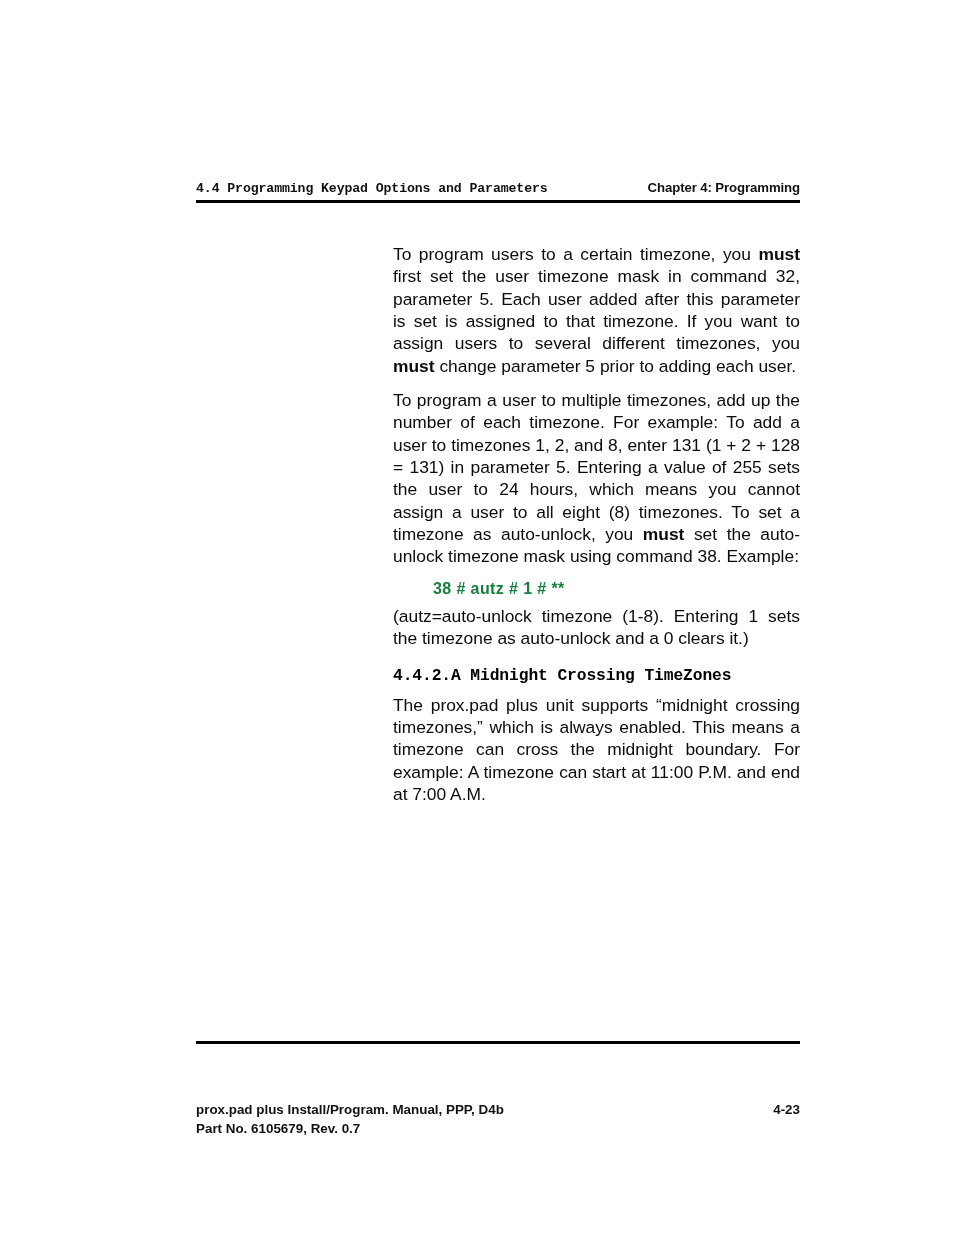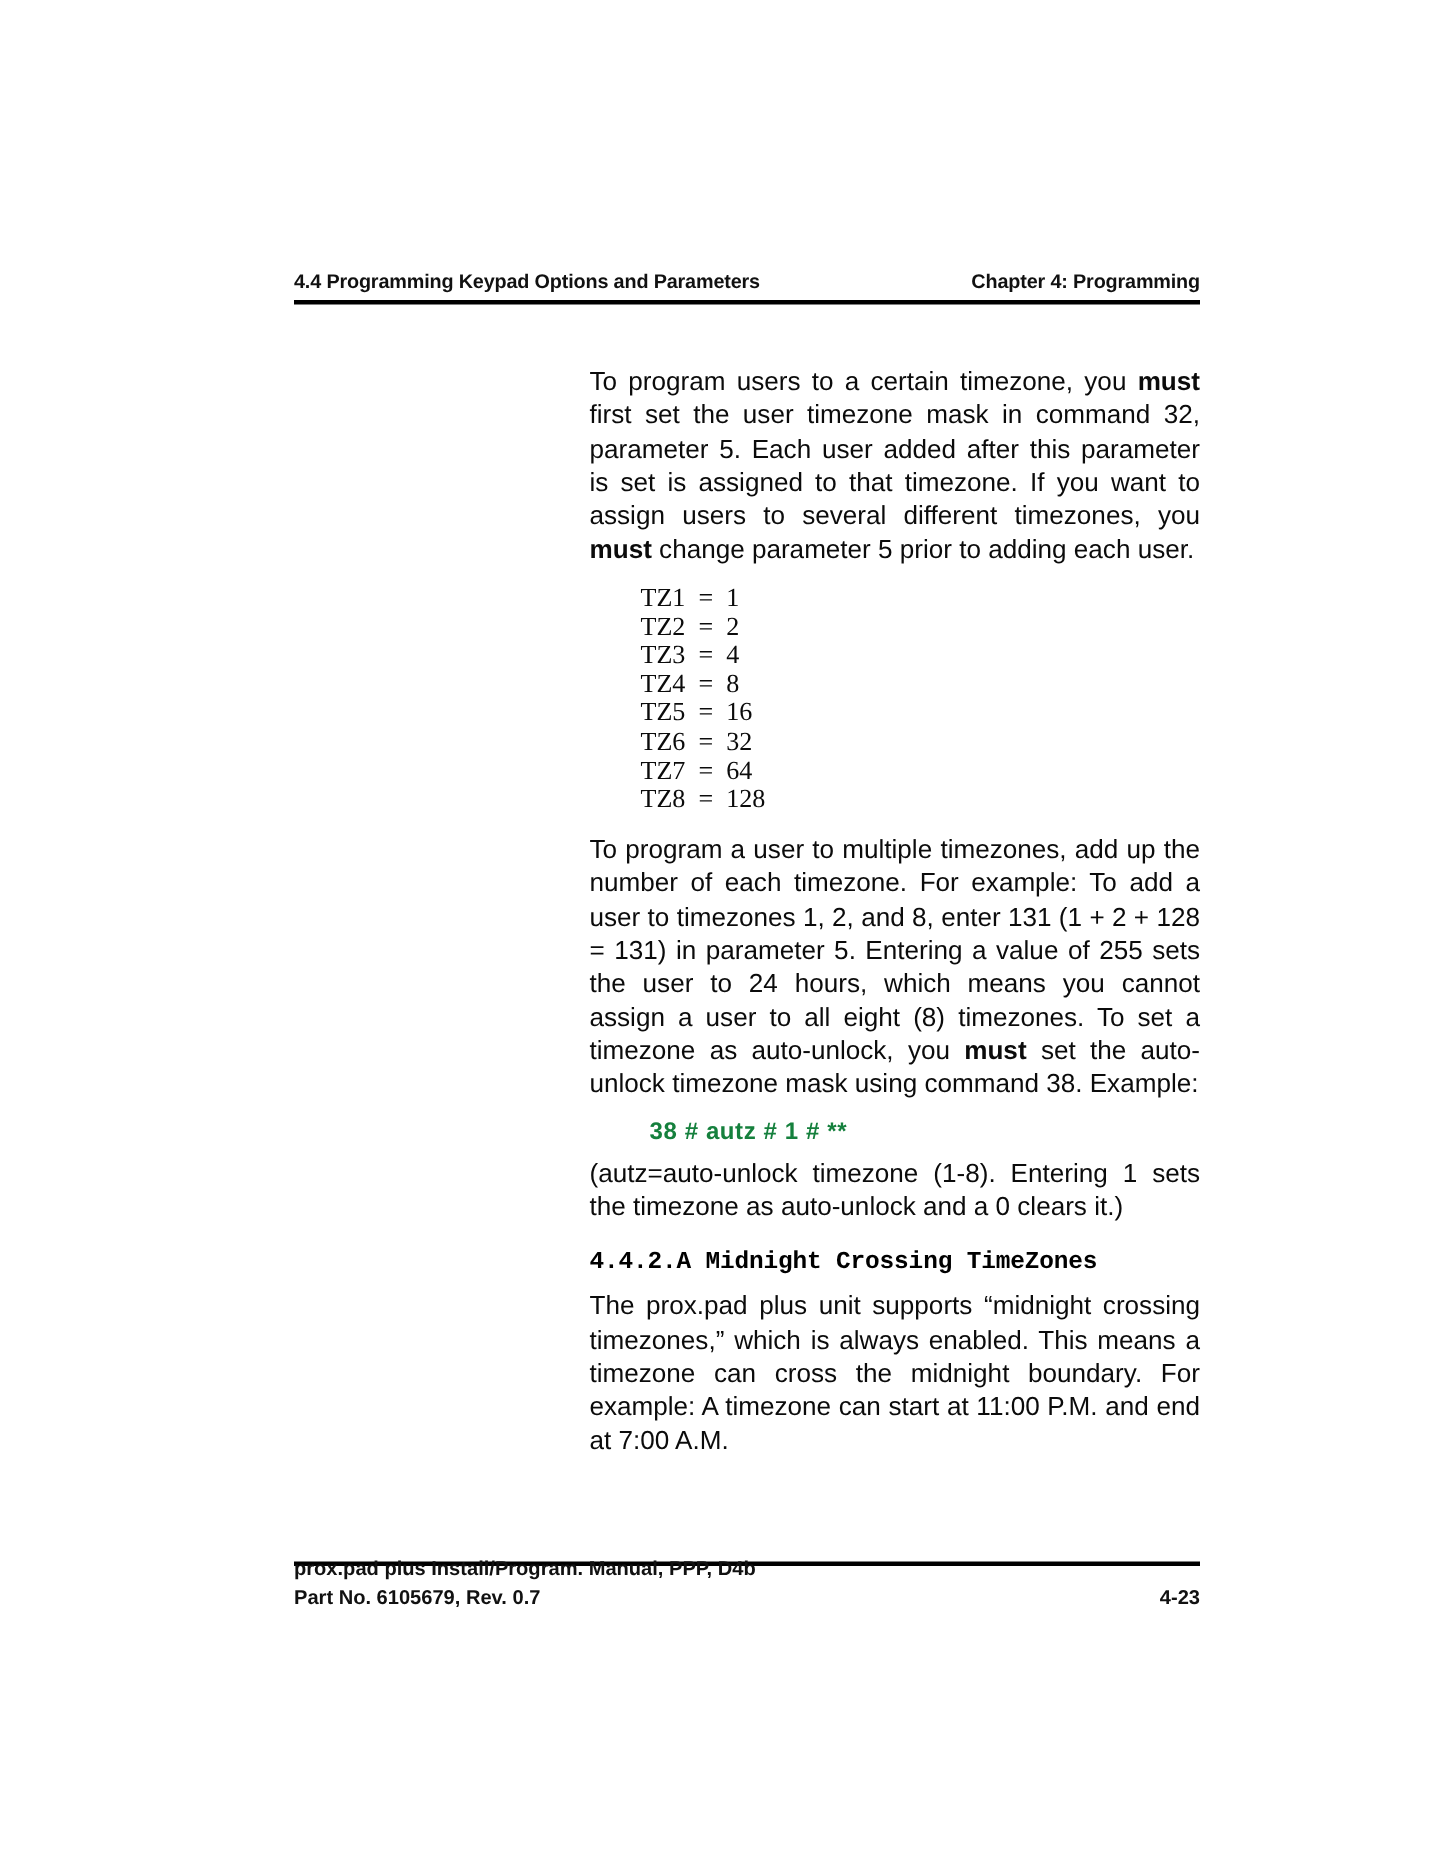--- a/index.html
+++ b/index.html
@@ -30,20 +30,21 @@
     display: flex;
     align-items: baseline;
     font-family: "Liberation Sans", sans-serif;
     font-weight: bold;
     font-size: 13.2px;
     letter-spacing: -0.1px;
     color: #111;
   }
   .running-header .hdr-left {
     white-space: nowrap;
+    font-family: Liberation Mono, monospace;
   }
   .running-header .hdr-right {
     margin-left: auto;
     white-space: nowrap;
   }
   .header-rule {
     position: absolute;
     left: 196px;
     top: 200px;
     width: 604px;
@@ -113,24 +114,24 @@
     position: absolute;
     left: 196px;
     top: 1041px;
     width: 604px;
     height: 2.5px;
     background: #000;
   }
   .footer {
     position: absolute;
     left: 196px;
-    top: 1036px;
+    top: 1100px;
     width: 604px;
     display: flex;
-    align-items: flex-end;
+    align-items: flex-start;
     font-family: "Liberation Sans", sans-serif;
     font-weight: bold;
     font-size: 13.4px;
     line-height: 19px;
     color: #111;
   }
   .footer-left {
     display: flex;
     flex-direction: column;
   }
@@ -148,30 +149,20 @@
     <span class="hdr-left">4.4 Programming Keypad Options and Parameters</span>
     <span class="hdr-right">Chapter 4: Programming</span>
   </div>
   <div class="header-rule"></div>
 
   <div class="body-column">
 
     <p class="para"><span>To program users to a certain timezone, you </span><b>must</b><span> first set the user timezone mask in command 32, parameter 5. Each user added after this parameter is set is assigned to that timezone. If you want to assign users to several different timezones, you </span><b>must</b><span> change parameter 5 prior to adding each user.</span></p>
 
 
-    <ul class="tz-list">
-      <li>TZ1  =  1</li>
-      <li>TZ2  =  2</li>
-      <li>TZ3  =  4</li>
-      <li>TZ4  =  8</li>
-      <li>TZ5  =  16</li>
-      <li>TZ6  =  32</li>
-      <li>TZ7  =  64</li>
-      <li>TZ8  =  128</li>
-    </ul>
 
     <p class="para"><span>To program a user to multiple timezones, add up the number of each timezone. For example:  To add a user to timezones 1, 2, and 8, enter 131 (1 + 2 + 128 = 131) in parameter 5. Entering a value of 255 sets the user to 24 hours, which means you cannot assign a user to all eight (8) timezones. To set a timezone as auto-unlock, you </span><b>must</b><span> set the auto-unlock timezone mask using command 38. Example:</span></p>
 
     <p class="command-line">38 # autz # 1 # **</p>
 
     <p class="para">(autz=auto-unlock timezone (1-8). Entering 1 sets the timezone as auto-unlock and a 0 clears it.)</p>
 
     <h2 class="subsection-heading">4.4.2.A Midnight Crossing TimeZones</h2>
 
     <p class="para">The prox.pad plus unit supports “midnight crossing timezones,” which is always enabled.  This means a timezone can cross the midnight boundary. For example:  A timezone can start at 11:00 P.M. and end at 7:00 A.M.</p>

